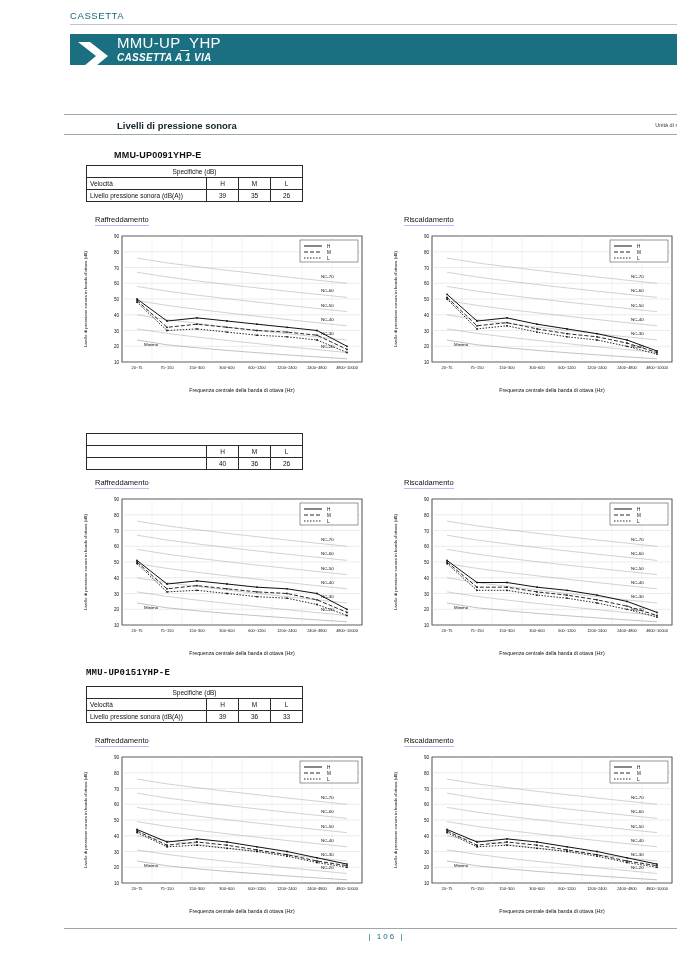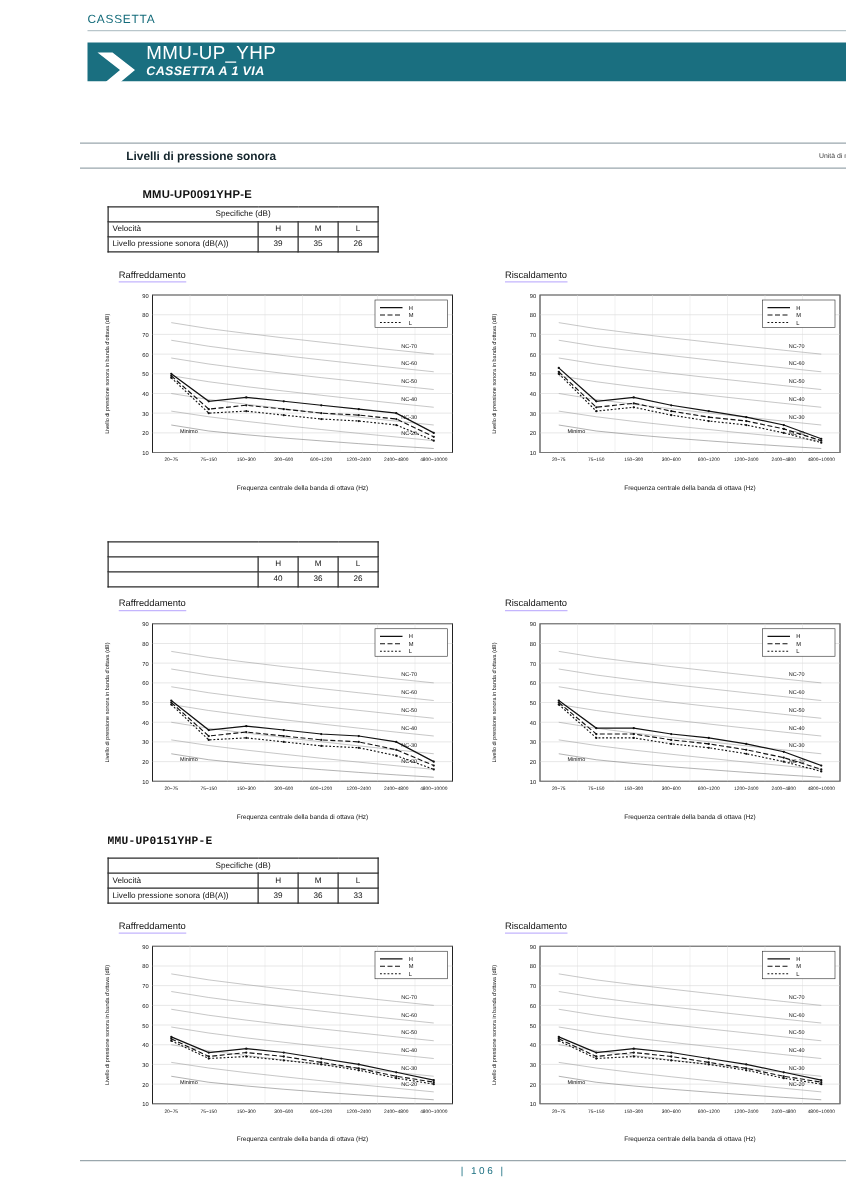--- a/index.html
+++ b/index.html
@@ -30,21 +30,21 @@
   .titlebar .chev {
     width:47px; height:45px; position:relative; flex:0 0 47px;
   }
   .titlebar .chev svg { position:absolute; left:6px; top:6px; }
   .titlebar .titles { color:#ffffff; line-height:1.15; }
   .t-main { font-size:15px; font-weight:400; letter-spacing:.3px; }
   .t-sub  { font-size:10px; font-weight:bold; font-style:italic; letter-spacing:.3px; margin-top:1px;}
 
   
   .sec-rule-top { position:absolute; left:16px; top:114px; width:645px; height:1px; background:#9aa7ad; }
-  .sec-title { position:absolute; left:16px; top:120px; font-size:9.5px; font-weight:bold; color:#13242b;padding-left:37px; }
+  .sec-title { position:absolute; left:32px; top:120px; font-size:9.5px; font-weight:bold; color:#13242b;padding-left:37px; }
   .sec-unit { position:absolute; right:16px; top:122px; font-size:5.5px; color:#3a3a3a; }
   .sec-rule-bot { position:absolute; left:16px; top:134px; width:645px; height:1px; background:#9aa7ad; }
 
   
   .model { position:absolute; font-size:9px; font-weight:bold; letter-spacing:.2px; color:#111; }
 
   
   table.spec {
     position:absolute;
     border-collapse:collapse;

